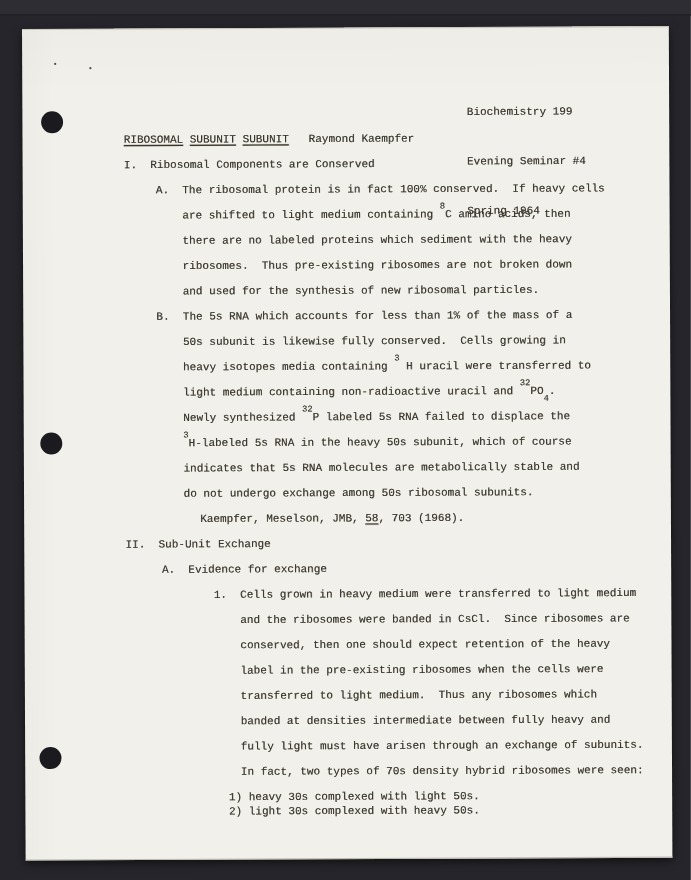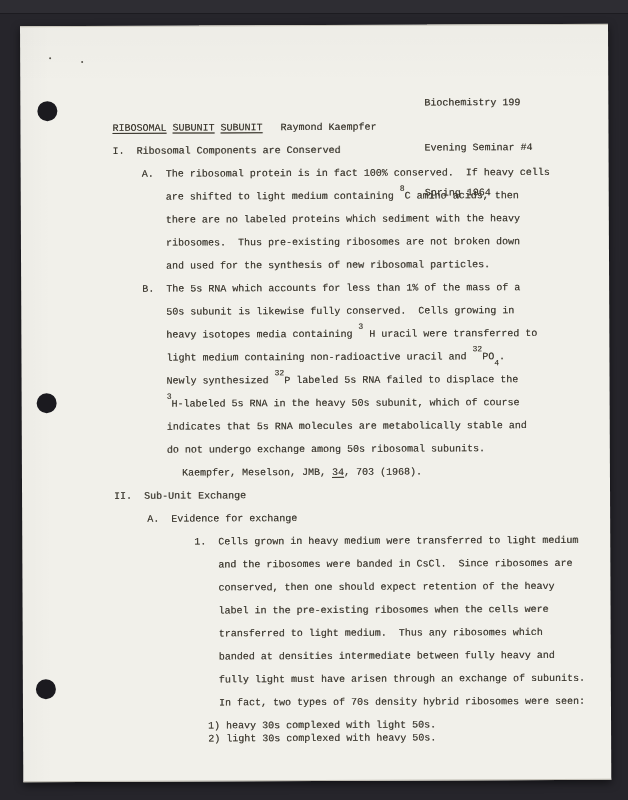--- a/index.html
+++ b/index.html
@@ -86,21 +86,21 @@
         <div class="bl k-cont">ribosomes.  Thus pre-existing ribosomes are not broken down</div>
         <div class="bl k-cont">and used for the synthesis of new ribosomal particles.</div>
         <div class="bl k-item"><span>B.  </span>The 5s RNA which accounts for less than 1% of the mass of a</div>
         <div class="bl k-cont">50s subunit is likewise fully conserved.  Cells growing in</div>
         <div class="bl k-cont">heavy isotopes media containing <sup class="ts">3</sup> H uracil were transferred to</div>
         <div class="bl k-cont">light medium containing non-radioactive uracil and <sup class="ts">32</sup>PO<sub class="ts">4</sub>.</div>
         <div class="bl k-cont">Newly synthesized <sup class="ts">32</sup>P labeled 5s RNA failed to displace the</div>
         <div class="bl k-cont"><sup class="ts">3</sup>H-labeled 5s RNA in the heavy 50s subunit, which of course</div>
         <div class="bl k-cont">indicates that 5s RNA molecules are metabolically stable and</div>
         <div class="bl k-cont">do not undergo exchange among 50s ribosomal subunits.</div>
-        <div class="bl k-ref">Kaempfer, Meselson, JMB, <span class="u">34</span>, 703 (1968).</div>
+        <div class="bl k-ref">Kaempfer, Meselson, JMB, <span class="u">58</span>, 703 (1968).</div>
         <div class="bl k-sec"><span>II.  </span>Sub-Unit Exchange</div>
         <div class="bl k-item2"><span>A.  </span>Evidence for exchange</div>
         <div class="bl k-sub"><span>1.  </span>Cells grown in heavy medium were transferred to light medium</div>
         <div class="bl k-cont2">and the ribosomes were banded in CsCl.  Since ribosomes are</div>
         <div class="bl k-cont2">conserved, then one should expect retention of the heavy</div>
         <div class="bl k-cont2">label in the pre-existing ribosomes when the cells were</div>
         <div class="bl k-cont2">transferred to light medium.  Thus any ribosomes which</div>
         <div class="bl k-cont2">banded at densities intermediate between fully heavy and</div>
         <div class="bl k-cont2">fully light must have arisen through an exchange of subunits.</div>
         <div class="bl k-cont2">In fact, two types of 70s density hybrid ribosomes were seen:</div>

